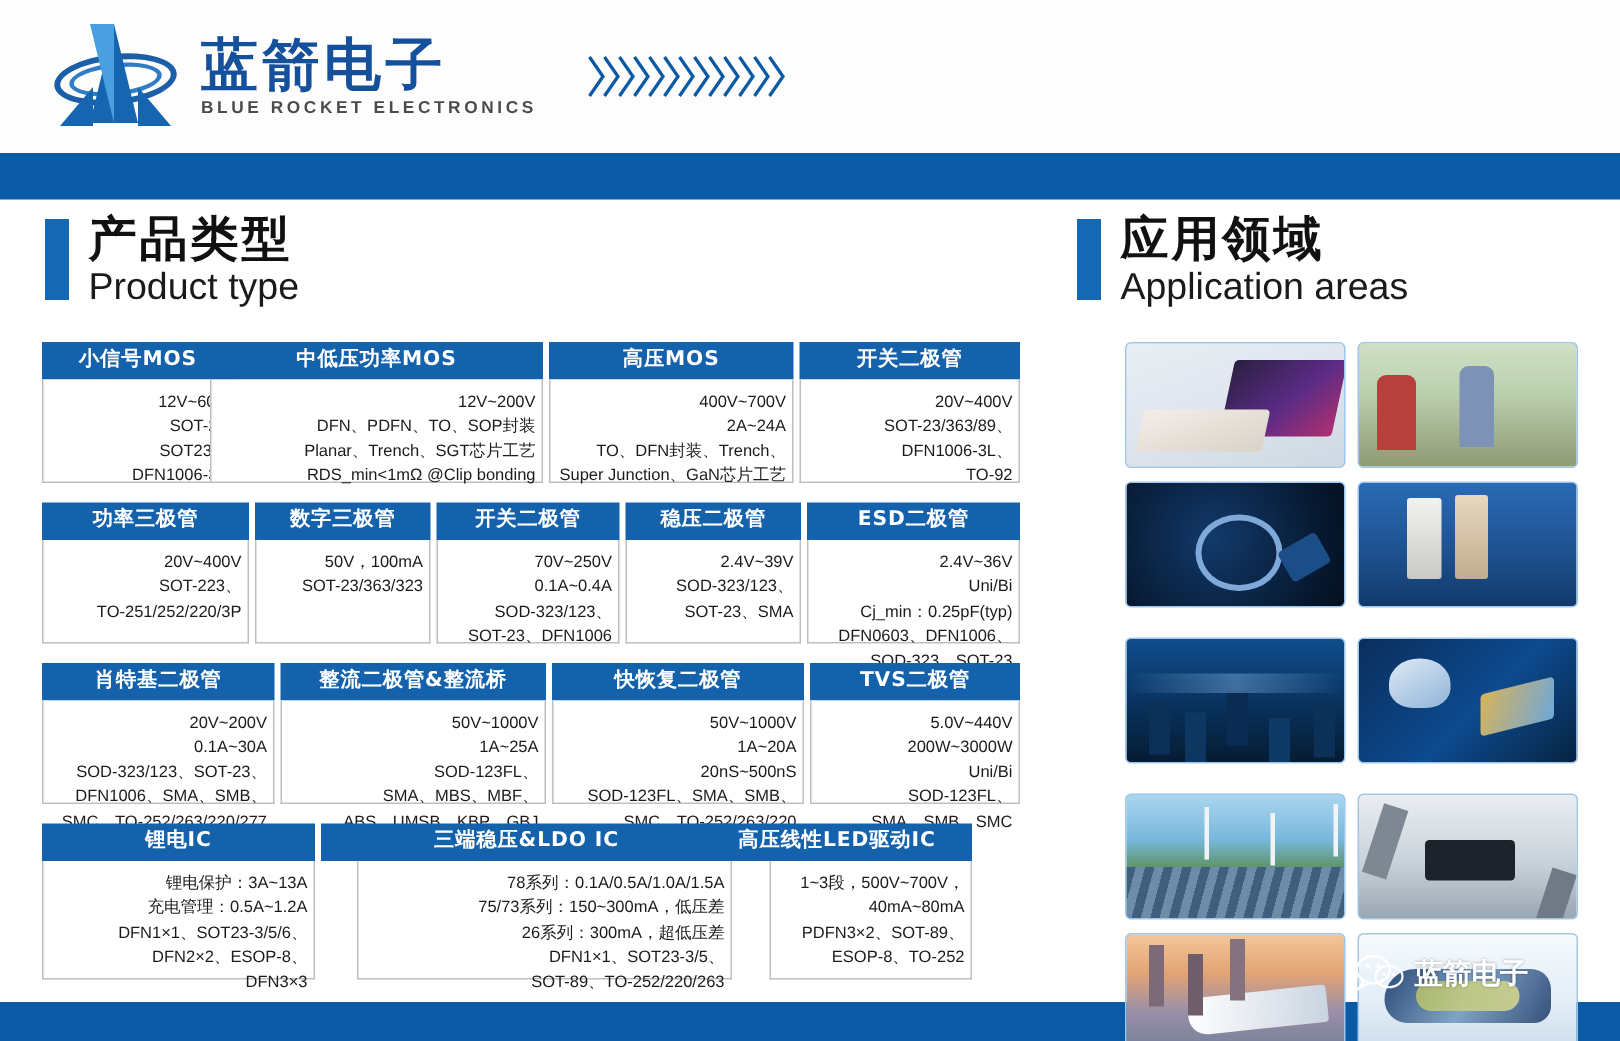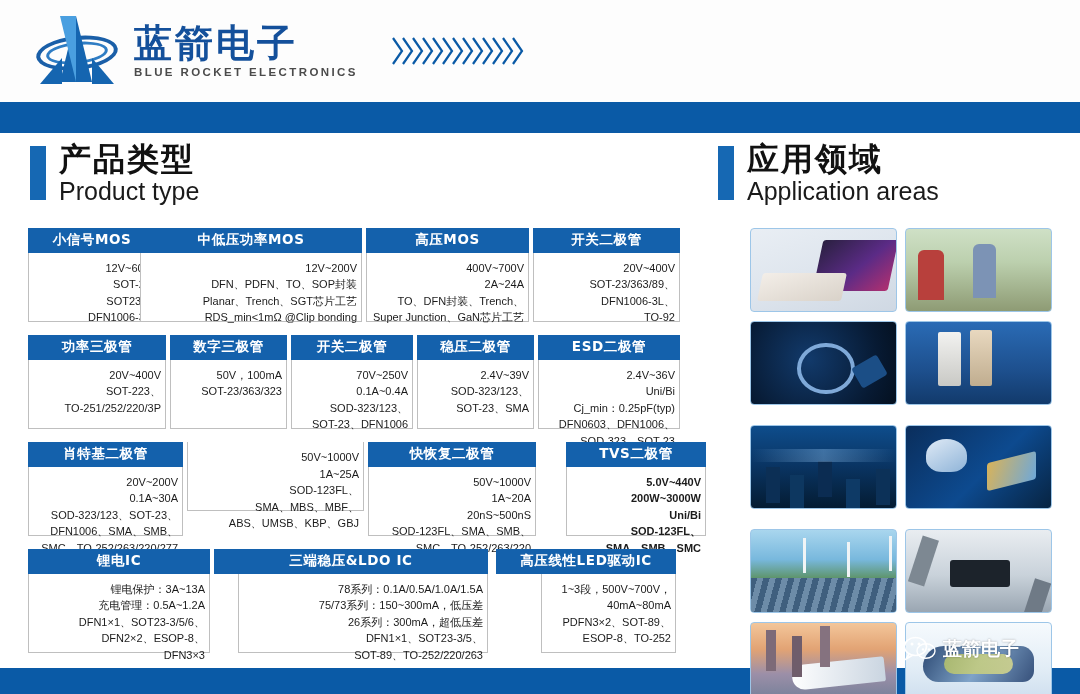--- a/index.html
+++ b/index.html
@@ -334,37 +334,38 @@
       <div class="prod-row" style="height: 100px;">
         <div class="pbox" style="left: 0px; width: 155px;">
           <div class="pbox-head">肖特基二极管</div>
           <div class="pbox-body" style="height: 69px;">20V~200V
 0.1A~30A
 SOD-323/123、SOT-23、
 DFN1006、SMA、SMB、
 SMC、TO-252/263/220/277</div>
         </div>
         <div class="pbox" style="left: 159px; width: 177px;">
+          <div class="pbox-head">整流二极管&amp;整流桥</div>
           <div class="pbox-body" style="height: 69px;">50V~1000V
 1A~25A
 SOD-123FL、
 SMA、MBS、MBF、
 ABS、UMSB、KBP、GBJ</div>
         </div>
         <div class="pbox" style="left: 340px; width: 168px; border-radius: 30px;">
           <div class="pbox-head">快恢复二极管</div>
           <div class="pbox-body" style="height: 69px;">50V~1000V
 1A~20A
 20nS~500nS
 SOD-123FL、SMA、SMB、
 SMC、TO-252/263/220</div>
         </div>
-        <div class="pbox" style="left: 538px; width: 140px;">
+        <div class="pbox" style="left: 512px; width: 140px;">
           <div class="pbox-head">TVS二极管</div>
-          <div class="pbox-body" style="height: 69px; font-weight: bold;">5.0V~440V
+          <div class="pbox-body" style="height: 69px;">5.0V~440V
 200W~3000W
 Uni/Bi
 SOD-123FL、
 SMA、SMB、SMC</div>
         </div>
       </div>
       <div class="prod-row" style="height: 110px;">
         <div class="pbox" style="left: 0px; width: 182px;">
           <div class="pbox-head">锂电IC</div>
           <div class="pbox-body" style="height: 79px;">锂电保护：3A~13A
@@ -374,21 +375,21 @@
 DFN3×3</div>
         </div>
         <div class="pbox" style="left: 186px; width: 274px;">
           <div class="pbox-head">三端稳压&amp;LDO IC</div>
           <div class="pbox-body" style="height: 79px; margin-left: 24px;">78系列：0.1A/0.5A/1.0A/1.5A
 75/73系列：150~300mA，低压差
 26系列：300mA，超低压差
 DFN1×1、SOT23-3/5、
 SOT-89、TO-252/220/263</div>
         </div>
-        <div class="pbox" style="left: 468px; width: 180px;">
+        <div class="pbox" style="left: 440px; width: 180px;">
           <div class="pbox-head">高压线性LED驱动IC</div>
           <div class="pbox-body" style="height: 79px; margin-left: 45px;">1~3段，500V~700V，
 40mA~80mA
 PDFN3×2、SOT-89、
 ESOP-8、TO-252</div>
         </div>
       </div>
     </div>
 
   <div class="app-grid" id="app-grid">

